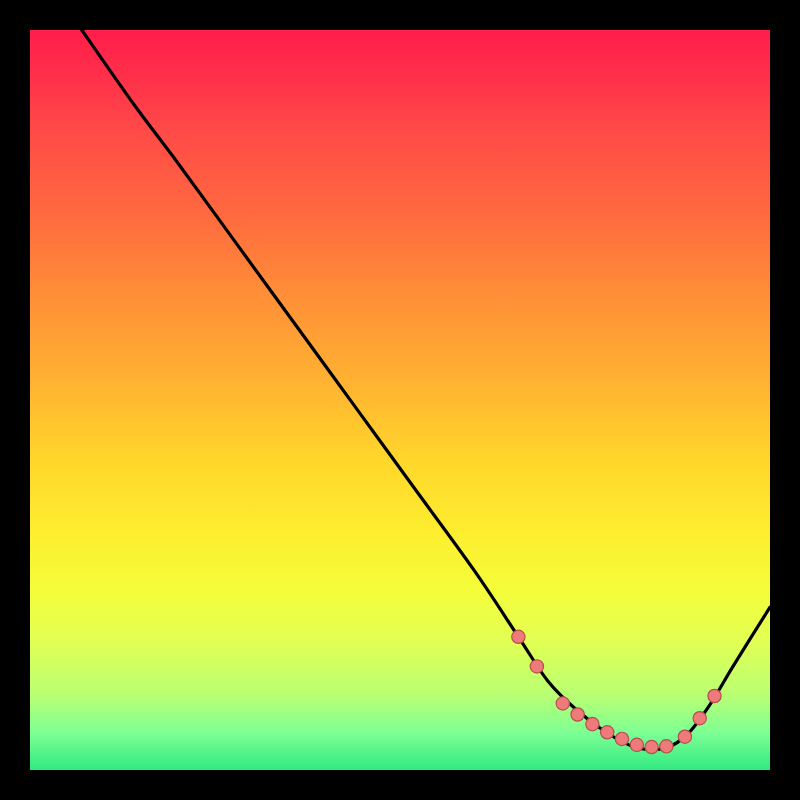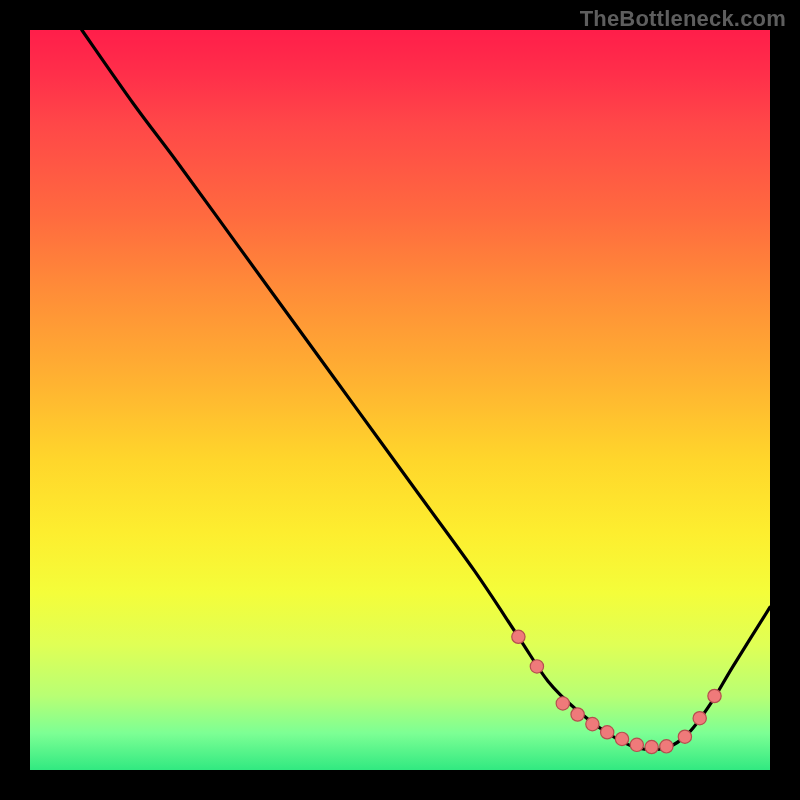--- a/index.html
+++ b/index.html
@@ -63,21 +63,20 @@
   .dot {
     fill: #ef7a7a;
     stroke: #b54f4f;
     stroke-width: 1.2;
   }
 </style>
 </head>
 <body>
 
 <div class="stage">
-  <div class="watermark">TheBottleneck.com</div>
 
   <div class="plot">
     <div class="gradient"></div>
     <svg class="curve" viewBox="0 0 100 100" preserveAspectRatio="none">
       <path id="curve-path" class="curve-path" vector-effect="non-scaling-stroke" d="M 7.000000000000001 0 C 8.166666666666668 1.6666666666666667, 11.833333333333336 7, 14.000000000000002 10 C 16.166666666666668 13, 17.666666666666668 14.833333333333334, 20 18 C 22.333333333333332 21.166666666666668, 25.333333333333336 25.333333333333332, 28.000000000000004 29 C 30.66666666666667 32.666666666666664, 33.333333333333336 36.333333333333336, 36 40 C 38.666666666666664 43.666666666666664, 41.333333333333336 47.333333333333336, 44 51 C 46.666666666666664 54.666666666666664, 49.333333333333336 58.333333333333336, 52 62 C 54.666666666666664 65.66666666666667, 57.666666666666664 69.66666666666667, 60 73 C 62.333333333333336 76.33333333333333, 64.33333333333333 79.5, 66 82 C 67.66666666666667 84.5, 68.66666666666667 86.33333333333333, 70 88 C 71.33333333333333 89.66666666666667, 72.66666666666667 90.83333333333333, 74 92 C 75.33333333333333 93.16666666666667, 76.66666666666667 94.16666666666667, 78 95 C 79.33333333333333 95.83333333333333, 80.66666666666667 96.66666666666667, 82 97 C 83.33333333333333 97.33333333333333, 84.83333333333333 97.33333333333333, 86 97 C 87.16666666666667 96.66666666666667, 88 96, 89 95 C 90 94, 91 92.5, 92 91 C 93 89.5, 93.66666666666667 88.16666666666667, 95 86 C 96.33333333333333 83.83333333333333, 99.16666666666667 79.33333333333333, 100 78"></path>
       <g id="dots-group">
           <circle cx="66" cy="82" r="0.9" class="dot" vector-effect="non-scaling-stroke"></circle>
           <circle cx="68.5" cy="86" r="0.9" class="dot" vector-effect="non-scaling-stroke"></circle>
           <circle cx="72" cy="91" r="0.9" class="dot" vector-effect="non-scaling-stroke"></circle>
           <circle cx="74" cy="92.5" r="0.9" class="dot" vector-effect="non-scaling-stroke"></circle>

